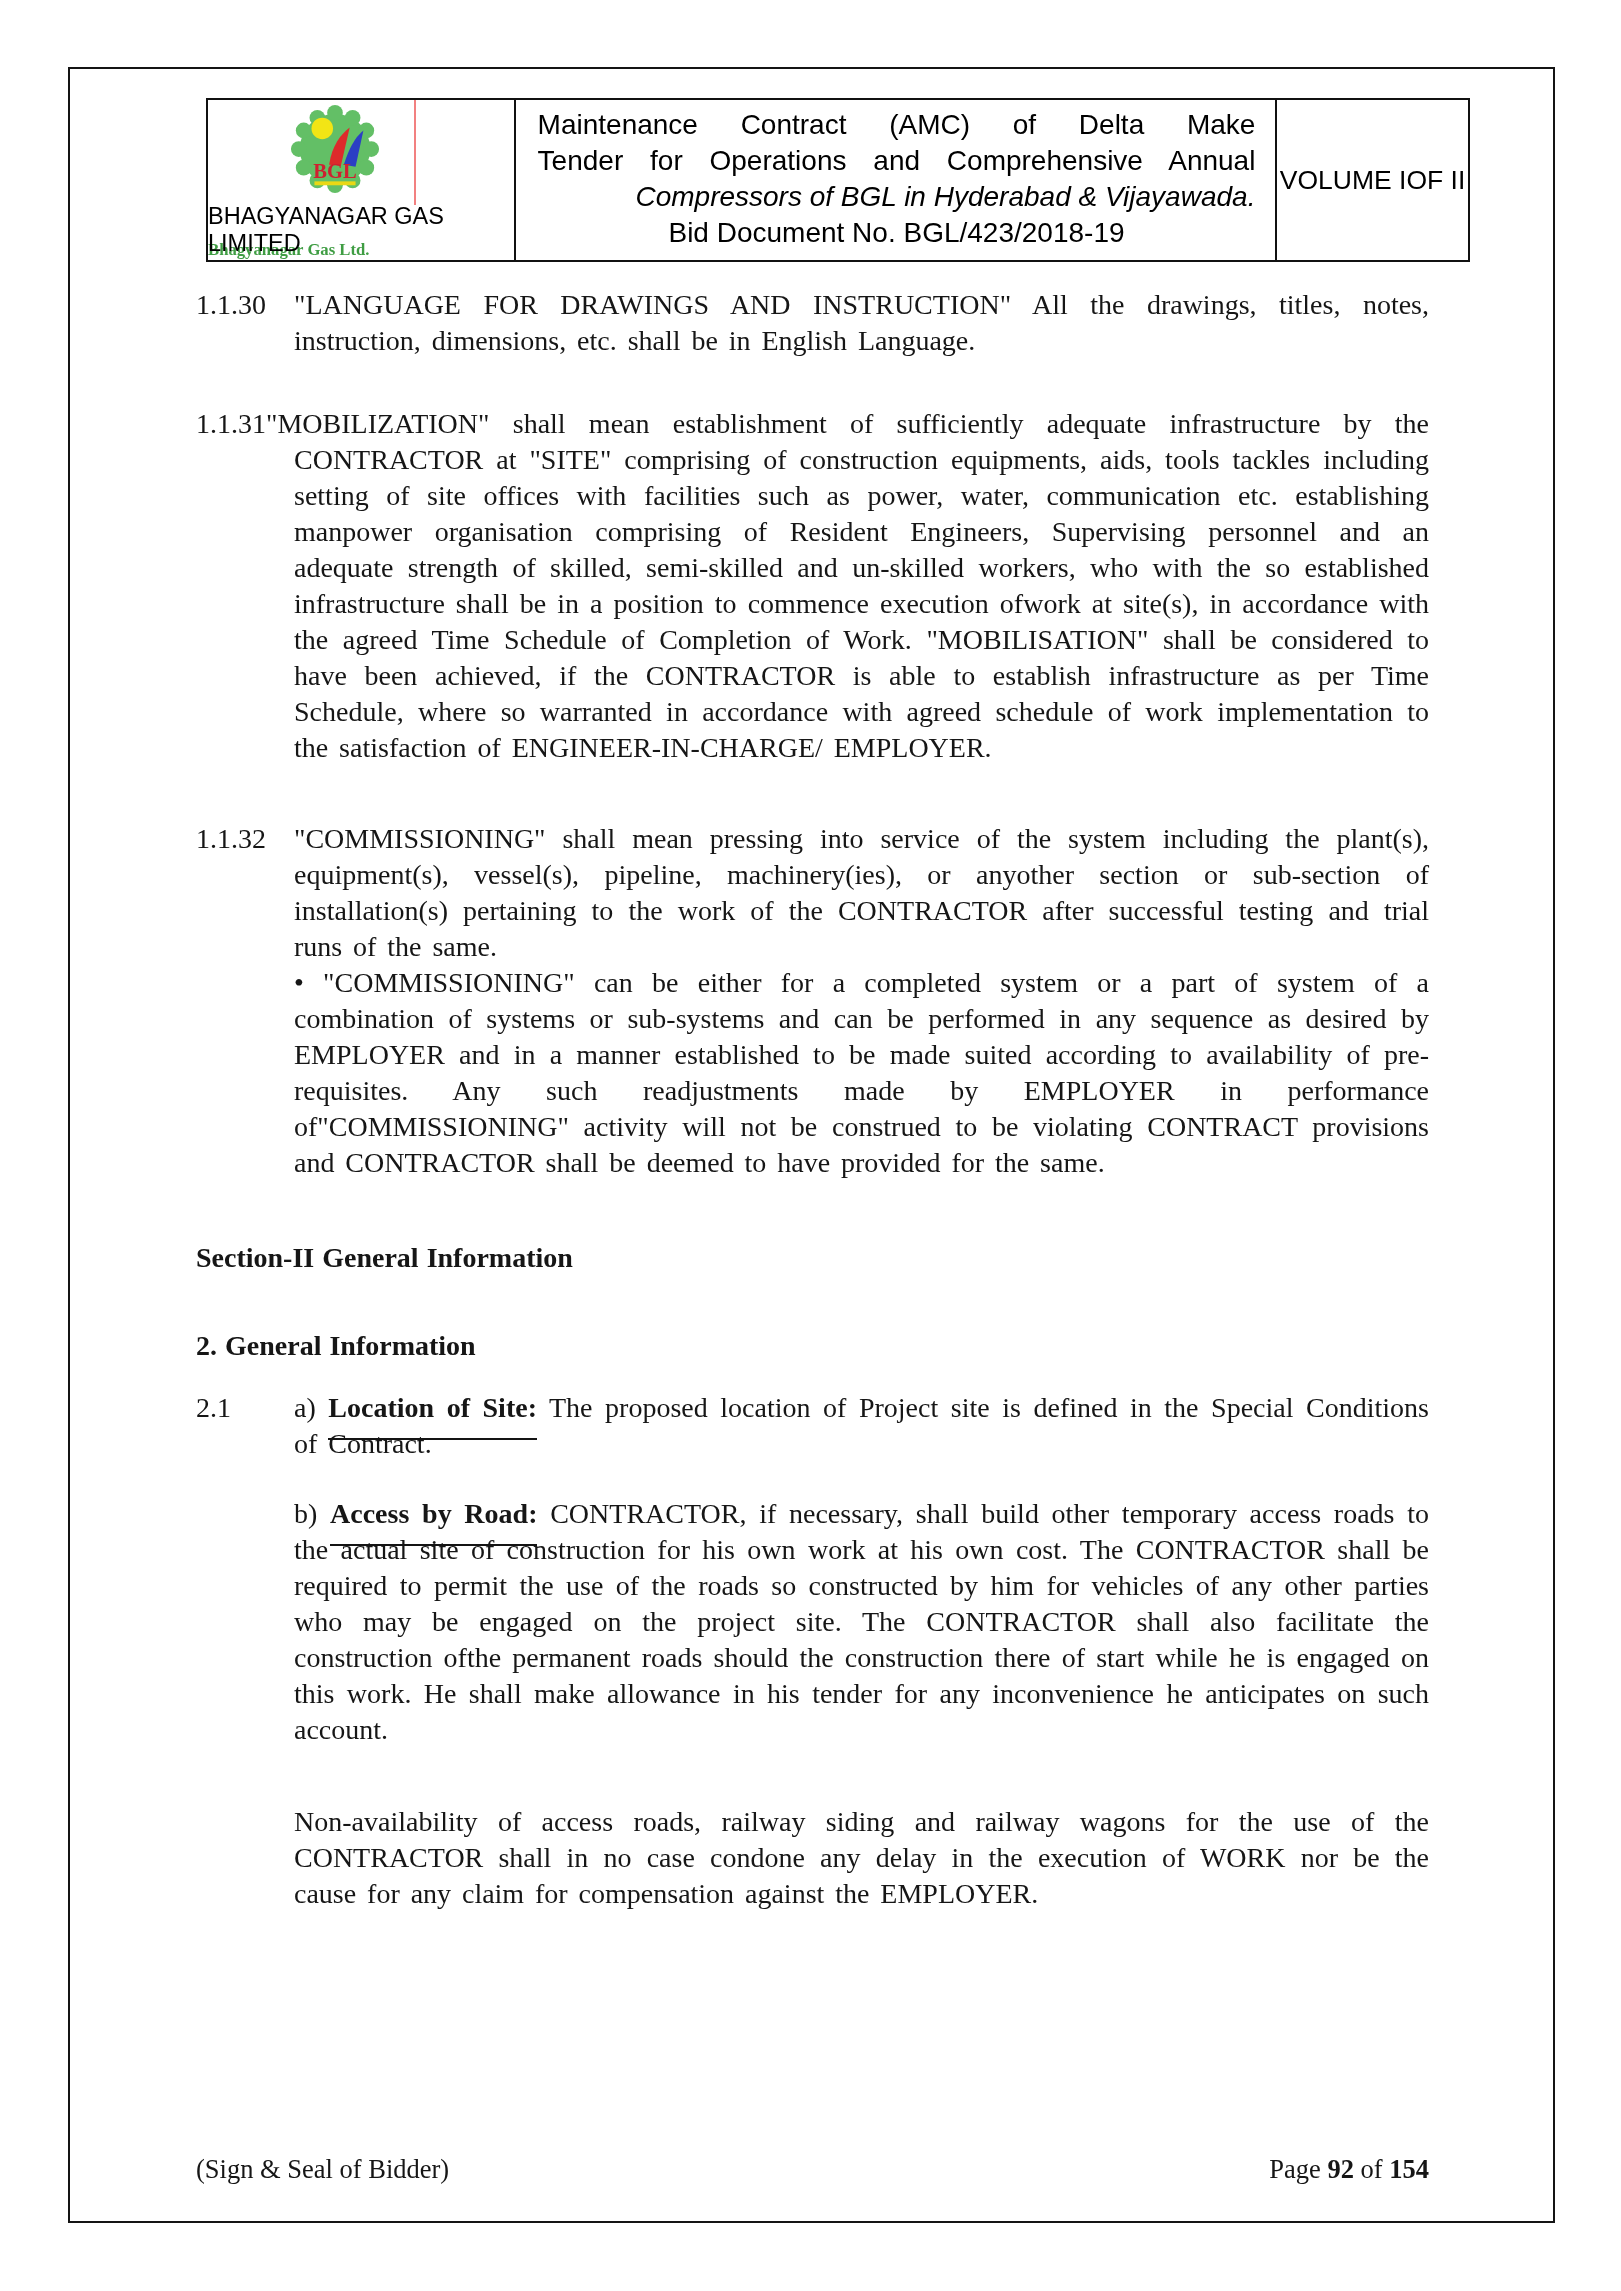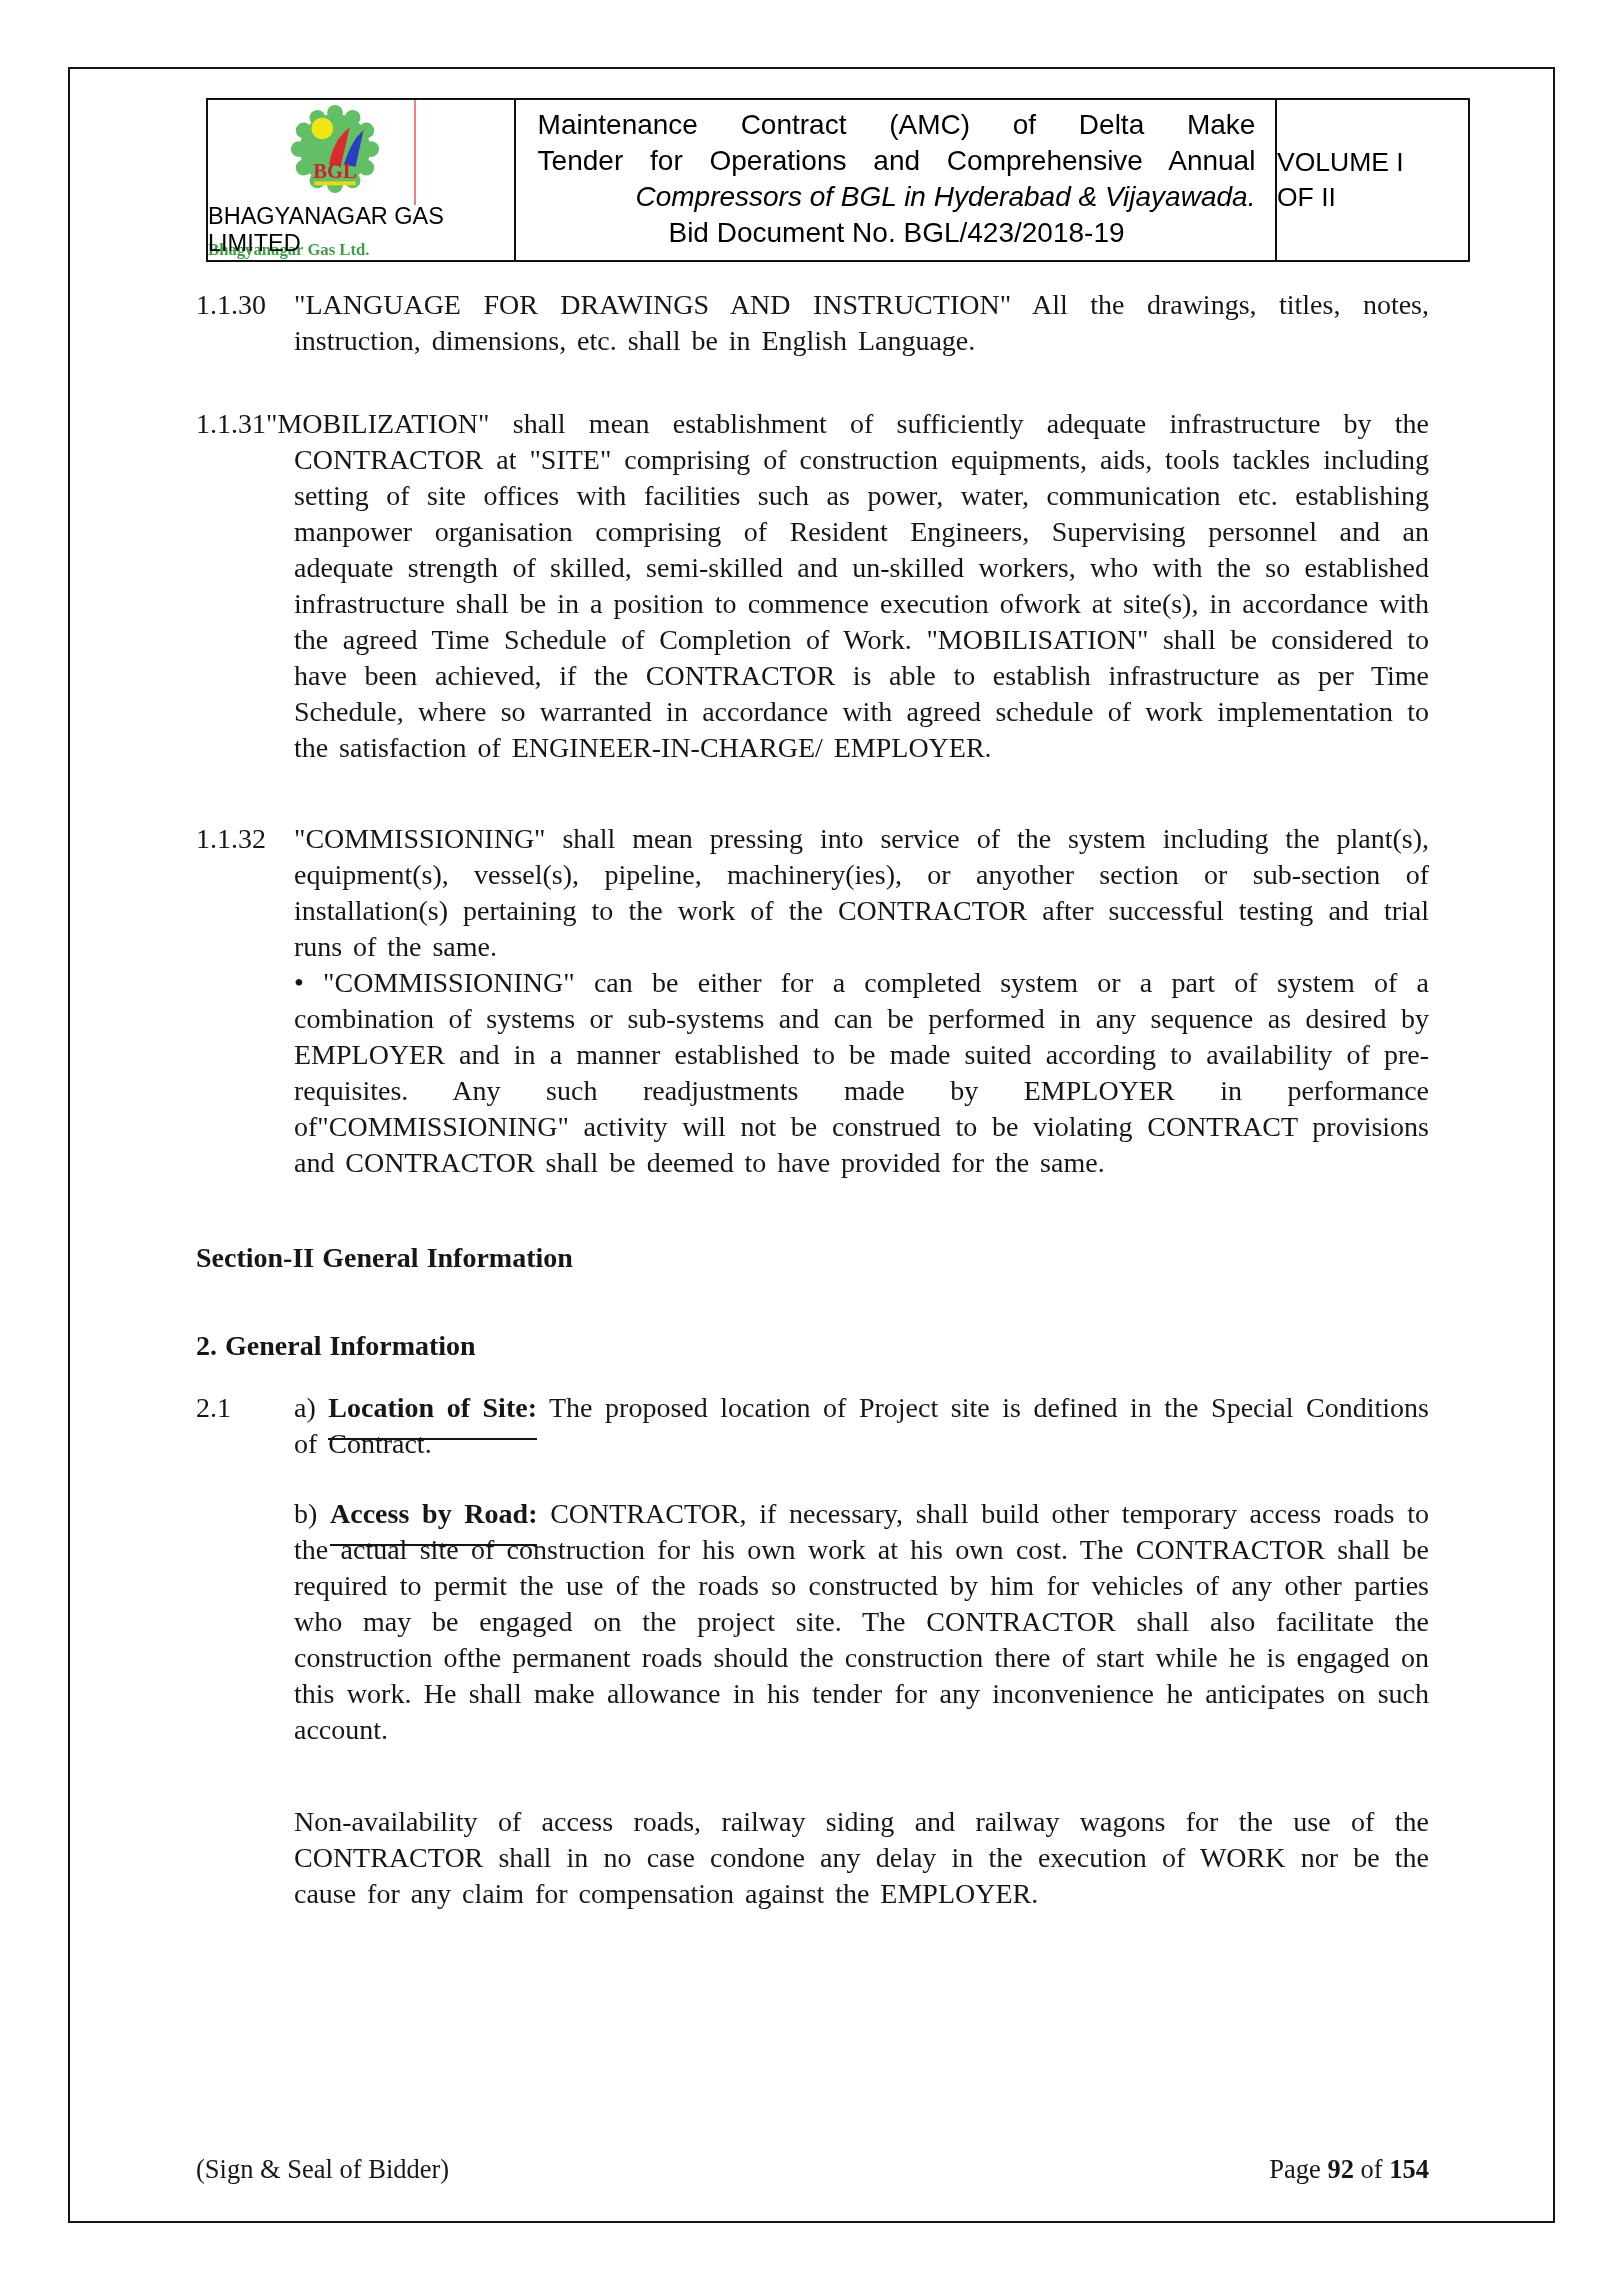--- a/index.html
+++ b/index.html
@@ -31,21 +31,21 @@
   .red-rule{position:absolute;left:206px;top:0;width:2px;height:105px;background:#f28080;}
   .company-name{
     position:absolute;left:0;bottom:3.9px;width:100%;text-align:left;
     font-size:23.5px;line-height:26.5px;color:#000;letter-spacing:0px;
   }
   .title-cell{flex:1;border-right:2px solid #111;padding:6.9px 19.6px 0 21.6px;}
   .title-line{font-size:28px;line-height:36px;color:#000;white-space:nowrap;}
   .tl-just{white-space:normal;text-align:justify;text-align-last:justify;}
   .tl-left{text-align:right;font-style:italic;}
   .tl-center{text-align:center;white-space:normal;}
-  .volume-cell{width:191px;display:flex;flex-direction:column;justify-content:center;}
+  .volume-cell{width:191px;display:flex;align-items:center;justify-content:center;}
   .volume-cell div{font-size:26.5px;line-height:35px;color:#000;}
   
   .body-text{
     position:absolute;left:196px;top:287px;width:1233px;
     font-size:28px;line-height:36px;text-align:justify;word-spacing:3.9px;
   }
   .clause{padding-left:98px;text-indent:-98px;}
   .num{display:inline-block;width:98px;text-indent:0;}
   .num-flush{display:inline;}
   .indent-block{margin-left:98px;}

